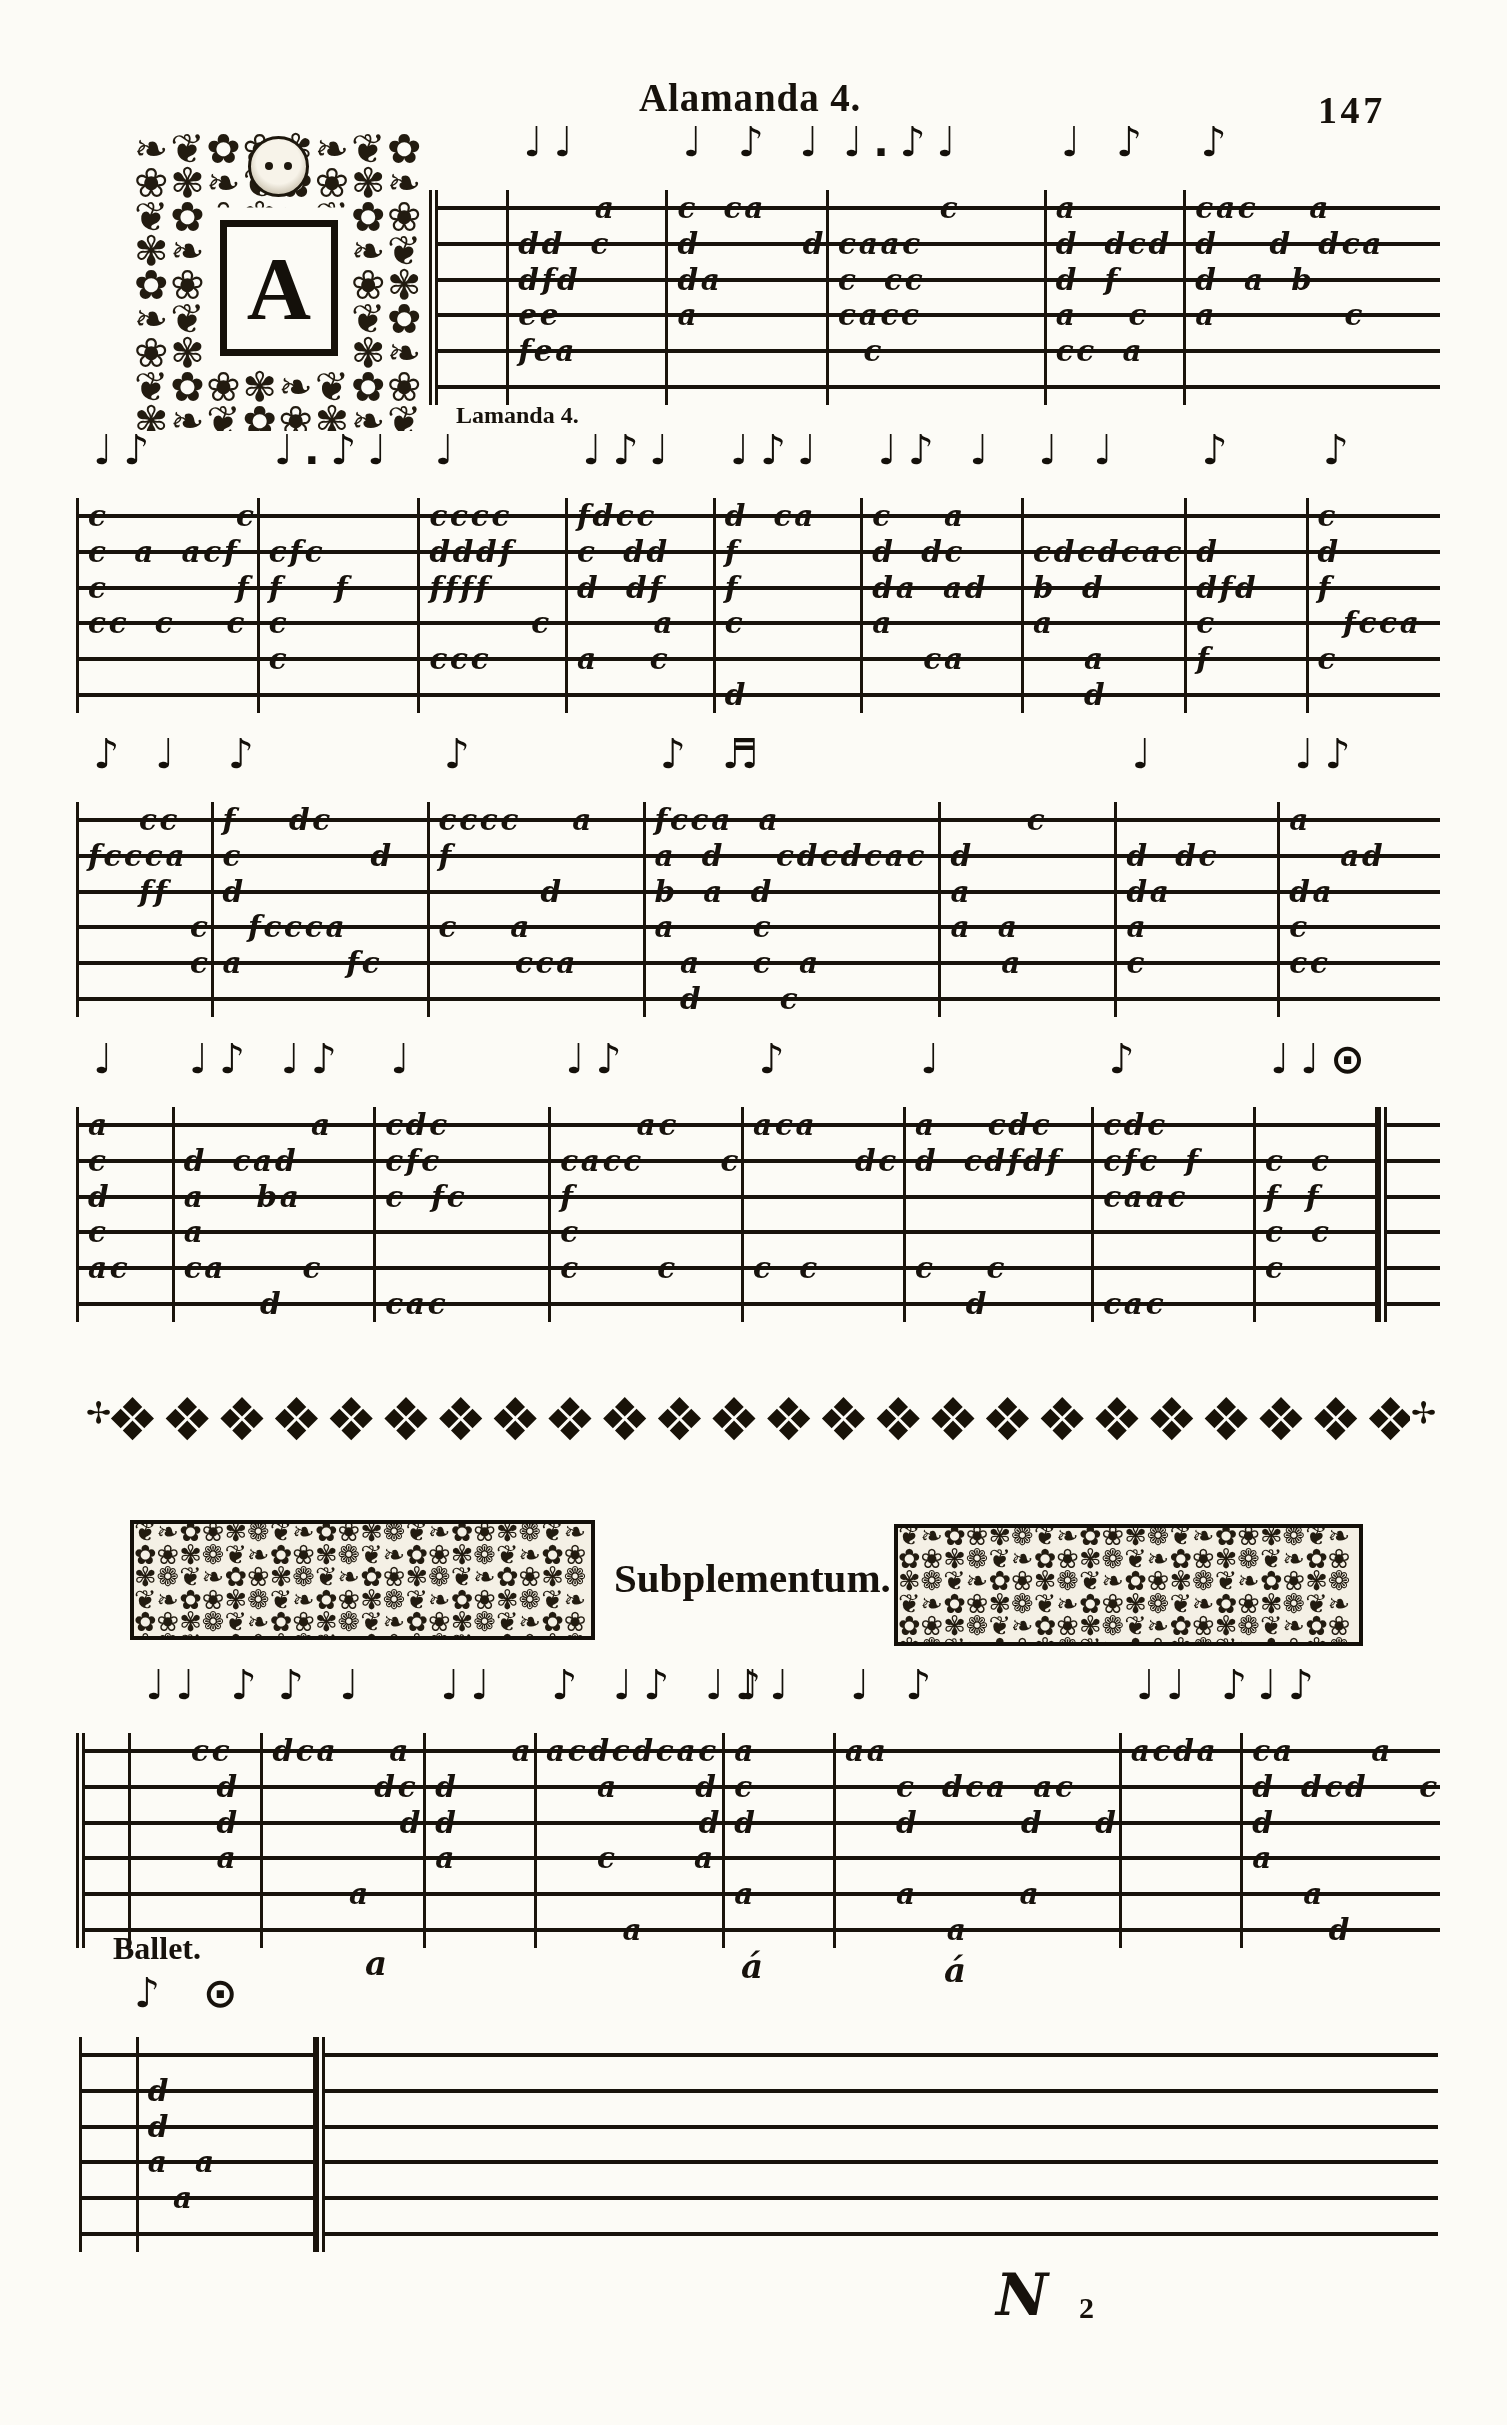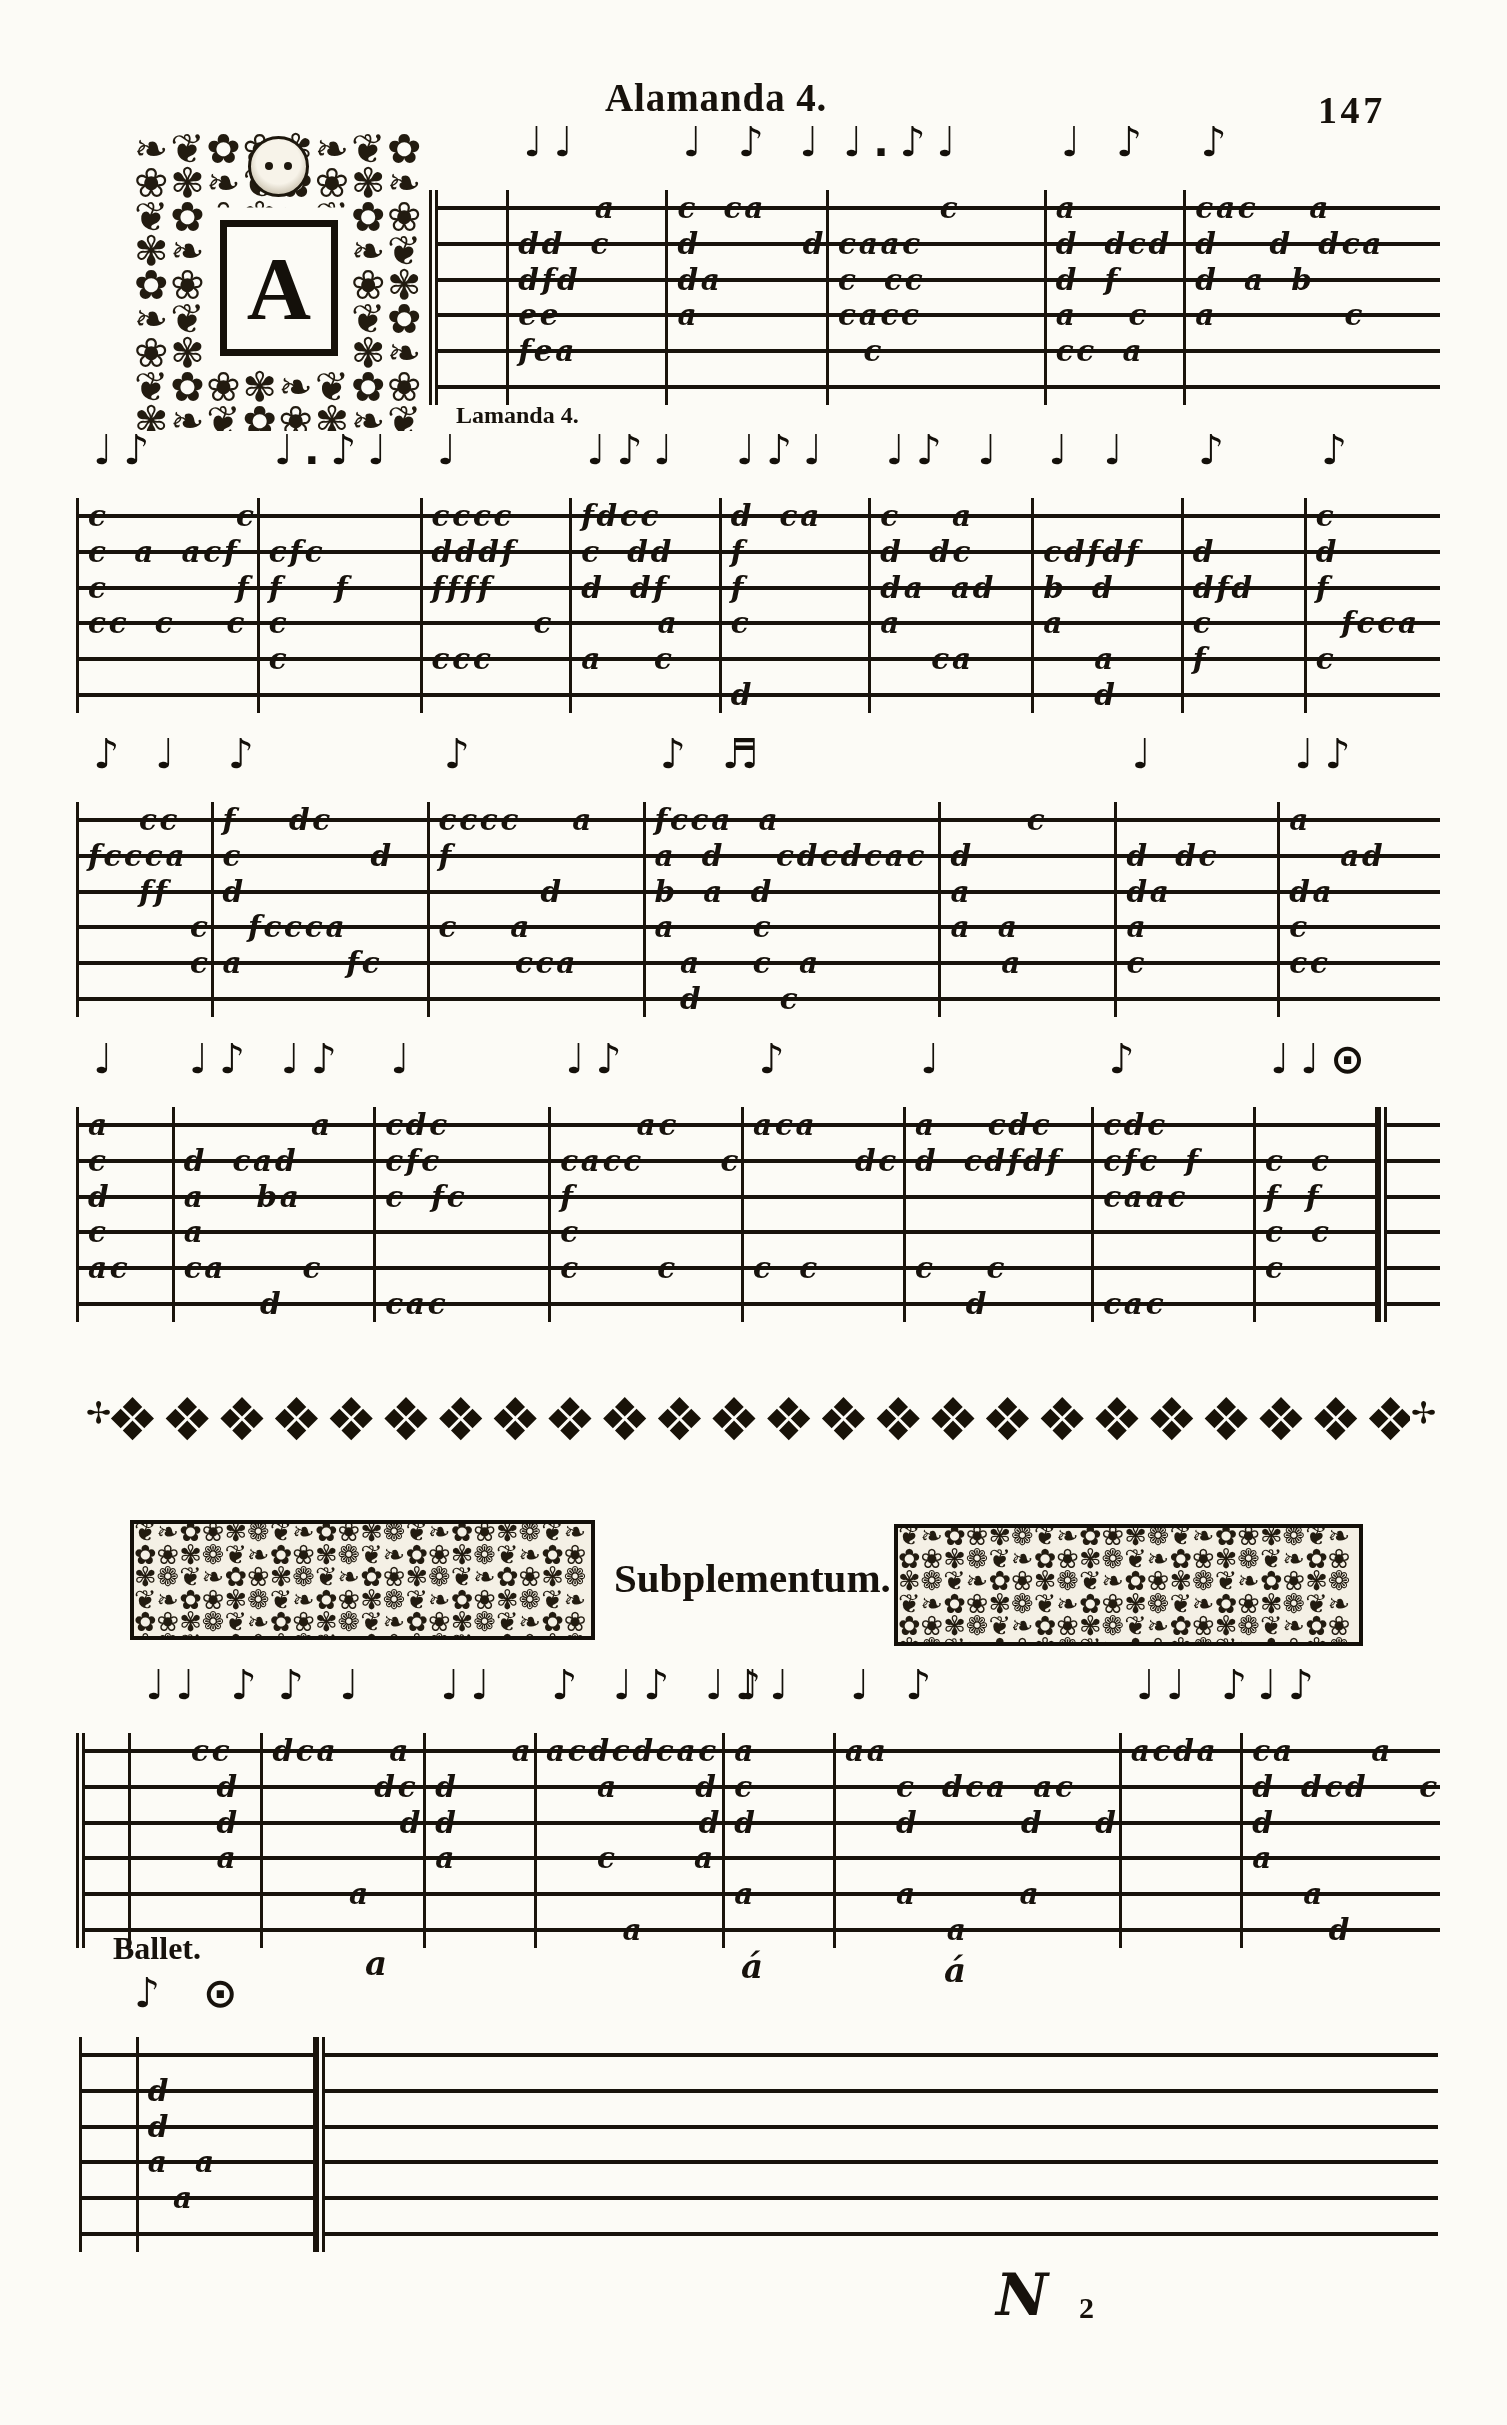--- a/index.html
+++ b/index.html
@@ -4,21 +4,21 @@
 <style>
   html,body{margin:0;padding:0;}
   body{
     width:1508px;height:2426px;position:relative;overflow:hidden;
     background:#fcfbf6;color:#17120c;
     font-family:"Liberation Serif", serif;
   }
   [data-name]{box-sizing:border-box;}
 
   
-  .h-title{position:absolute;top:75px;left:605px;font-size:39px;font-weight:700;letter-spacing:0.9px;}
+  .h-title{position:absolute;top:75px;left:639px;font-size:39px;font-weight:700;letter-spacing:0.9px;}
   .h-pageno{position:absolute;top:88px;left:1318px;font-size:38px;font-weight:700;letter-spacing:3.6px;}
   .h-caption{position:absolute;top:402px;left:456px;font-size:24px;font-weight:700;font-family:Liberation Serif, serif;}
   .h-supplement{position:absolute;top:1554px;left:614px;font-size:41px;font-weight:700;}
   .h-ballet{position:absolute;top:1930px;left:113px;font-size:32px;font-weight:700;}
   .h-ballet-rhythm{position:absolute;top:1969px;left:134px;font-family:"DejaVu Sans",sans-serif;
     font-size:41px;font-weight:700;letter-spacing:14.3px;}
   .h-sig-n{position:absolute;top:2261px;left:996px;font:italic 700 57px "DejaVu Serif",serif;}
   .h-sig-num{position:absolute;top:2291px;left:1079px;font-size:30px;font-weight:700;}
 
   
@@ -208,21 +208,21 @@
       <div class="course" data-name="tablature-course-line">c  a</div>
       <div class="course" data-name="tablature-course-line">d dc</div>
       <div class="course" data-name="tablature-course-line">da ad</div>
       <div class="course" data-name="tablature-course-line">a</div>
       <div class="course" data-name="tablature-course-line">  ca</div>
       <div class="course" data-name="tablature-course-line"></div>
     </div>
     <div class="measure" data-name="tablature-measure" style="flex-grow: 11;">
       <div class="rhythm" data-name="rhythm-signs">♩ ♩</div>
       <div class="course" data-name="tablature-course-line"></div>
-      <div class="course" data-name="tablature-course-line">cdfdf</div>
+      <div class="course" data-name="tablature-course-line">cdcdcac</div>
       <div class="course" data-name="tablature-course-line">b d</div>
       <div class="course" data-name="tablature-course-line">a</div>
       <div class="course" data-name="tablature-course-line">  a</div>
       <div class="course" data-name="tablature-course-line">  d</div>
     </div>
     <div class="measure" data-name="tablature-measure" style="flex-grow: 9;">
       <div class="rhythm" data-name="rhythm-signs">♪</div>
       <div class="course" data-name="tablature-course-line"></div>
       <div class="course" data-name="tablature-course-line">d</div>
       <div class="course" data-name="tablature-course-line">dfd</div>

